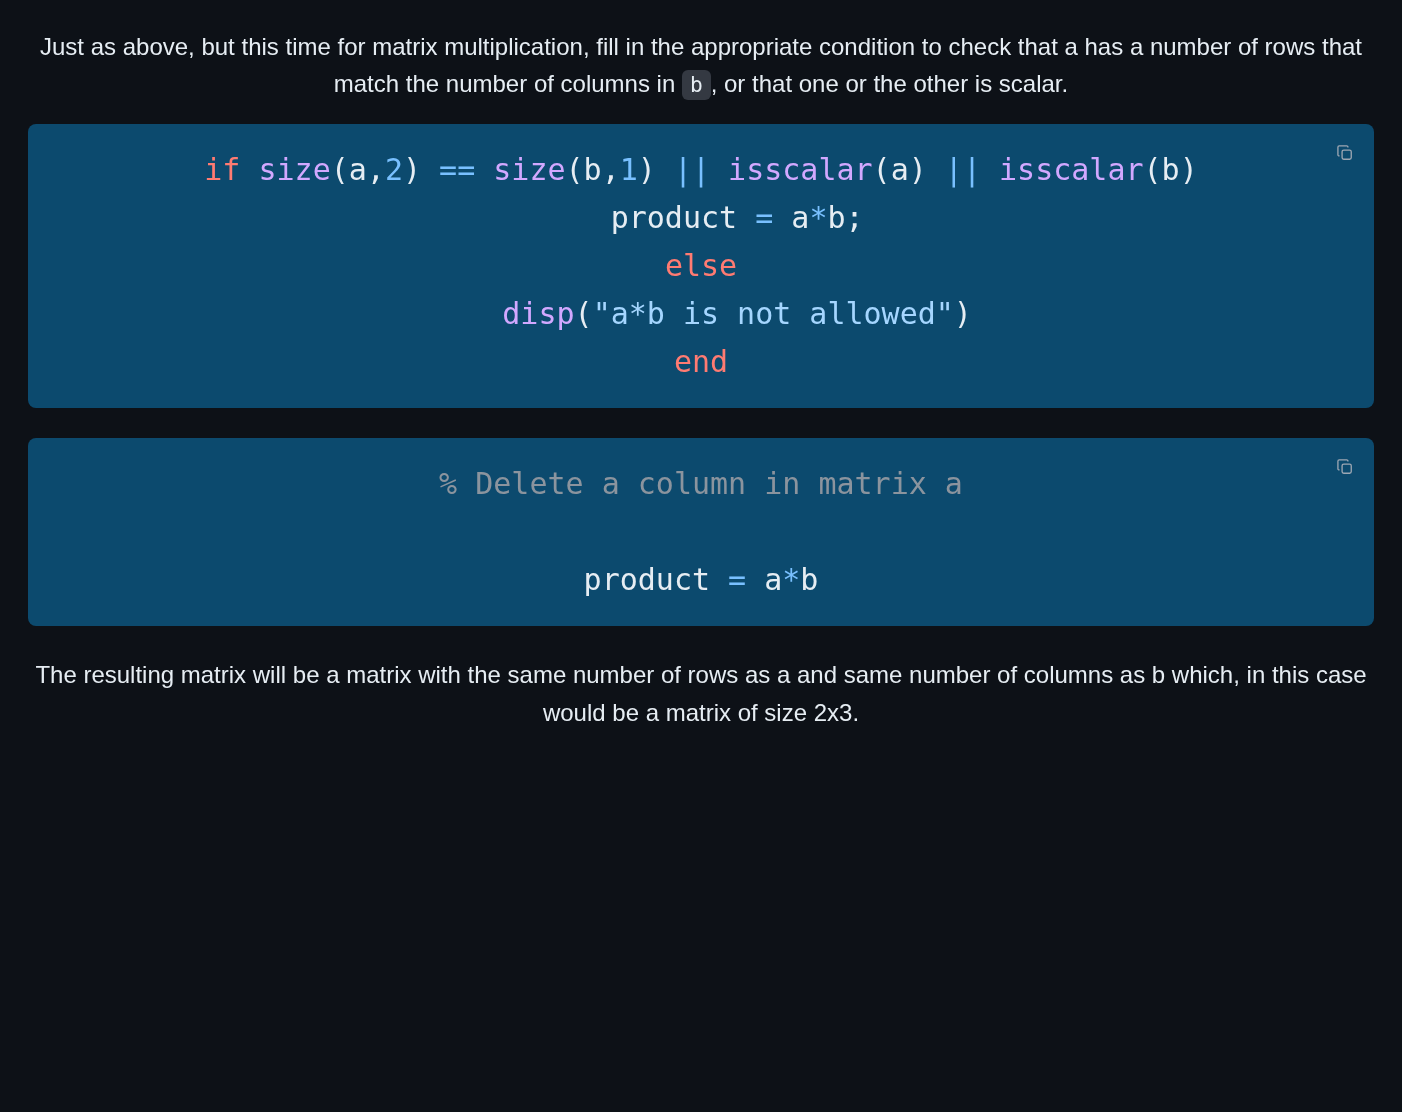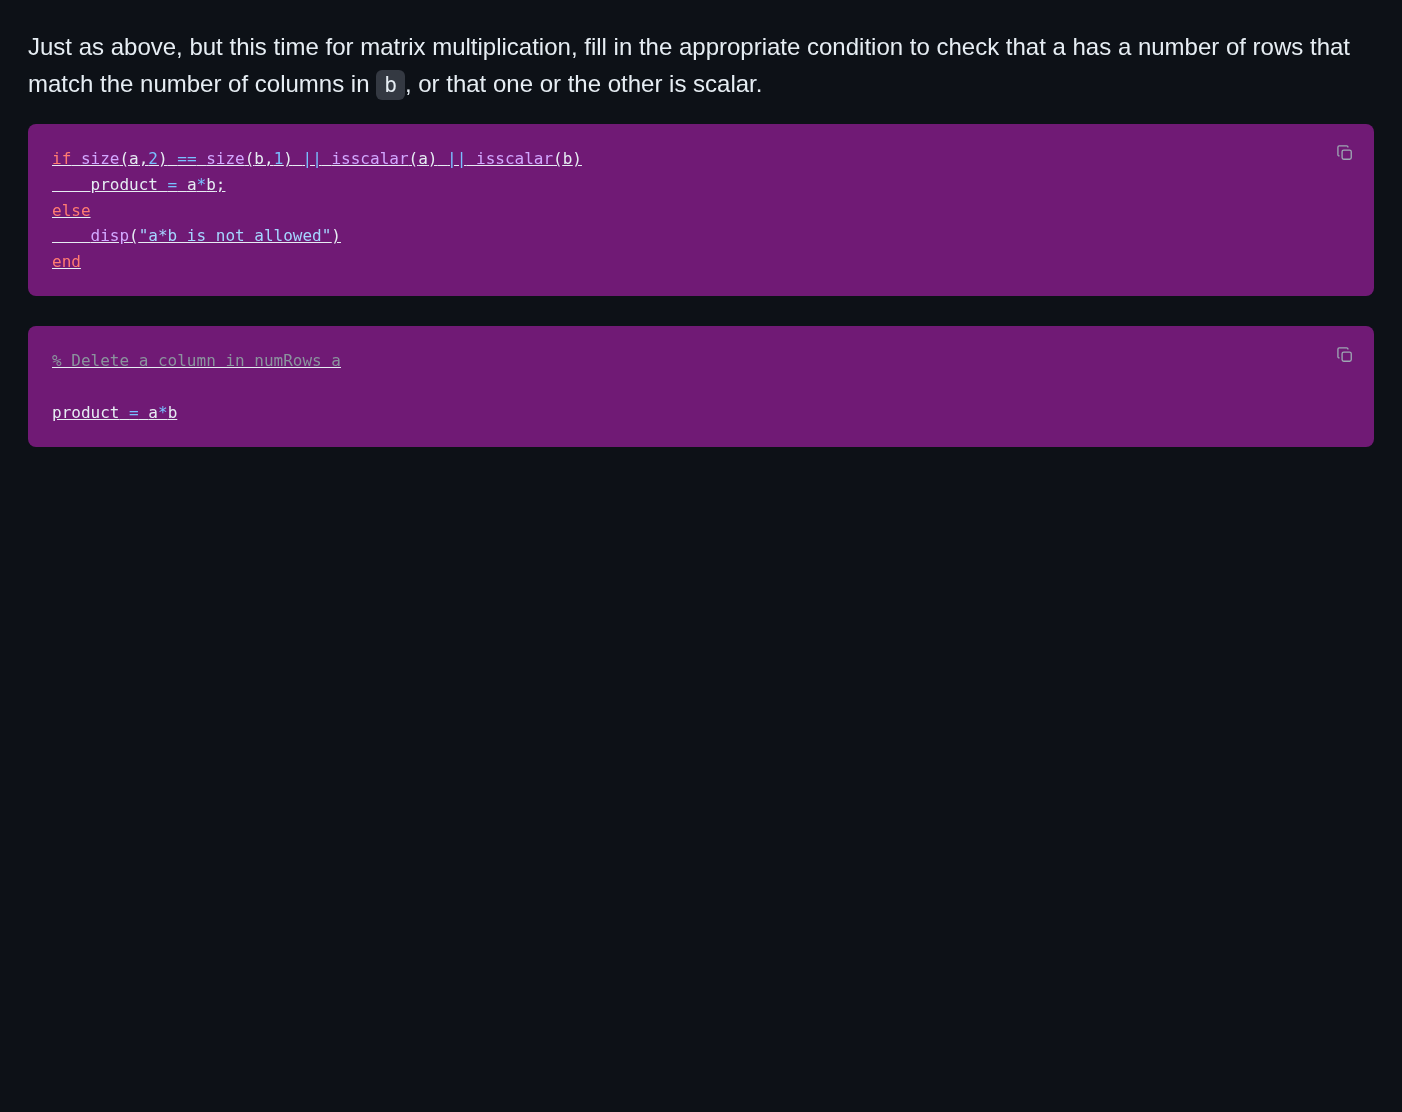--- a/index.html
+++ b/index.html
@@ -8,43 +8,43 @@
     background: #0d1117;
     color: #e6edf3;
     font-family: -apple-system, BlinkMacSystemFont, "Segoe UI", Helvetica, Arial, sans-serif;
     font-size: 24px;
     line-height: 1.55;
   }
   .page {
     padding: 28px 28px 40px 28px;
     max-width: 1402px;
     box-sizing: border-box;
+    text-align: center;
   }
   p {
     margin: 0 0 22px 0;
   }
   code.inline {
     background: #343942;
     border-radius: 6px;
     padding: 2px 8px 3px 8px;
     font-family: ui-monospace, SFMono-Regular, "SF Mono", Menlo, Consolas, monospace;
     font-size: 0.88em;
     color: #e6edf3;
   }
   .codeblock {
     position: relative;
-    background: #701a75;
+    background: #0c4a6e;
     border-radius: 8px;
     padding: 22px 24px;
     margin: 18px 0 30px 0;
     font-family: ui-monospace, SFMono-Regular, "SF Mono", Menlo, Consolas, monospace;
-    font-size: 16px;
+    font-size: 30px;
     line-height: 1.6;
     overflow: auto;
-    text-decoration: underline;
   }
   .codeblock pre {
     margin: 0;
     white-space: pre;
   }
   .copy-btn {
     position: absolute;
     top: 14px;
     right: 14px;
     width: 30px;
@@ -97,19 +97,20 @@
 
 
 
   <div class="codeblock">
     <div class="copy-btn">
       <svg viewBox="0 0 24 24">
         <rect x="8.5" y="8.5" width="11" height="11" rx="2"></rect>
         <path d="M5.5 15.5 H5 a1.5 1.5 0 0 1 -1.5 -1.5 V5 A1.5 1.5 0 0 1 5 3.5 h9 a1.5 1.5 0 0 1 1.5 1.5 v0.5"></path>
       </svg>
     </div>
-<pre><span class="tok-cmt">% Delete a column in numRows a</span>
+<pre><span class="tok-cmt">% Delete a column in matrix a</span>
 <span></span>
 <span class="tok-var">product</span><span> </span><span class="tok-op">=</span><span> </span><span class="tok-var">a</span><span class="tok-op">*</span><span class="tok-var">b</span></pre>
   </div>
 
+  <p>The resulting matrix will be a matrix with the same number of rows as a and same number of columns as b which, in this case would be a matrix of size 2x3.</p>
 
 </div>
 
 </body></html>

